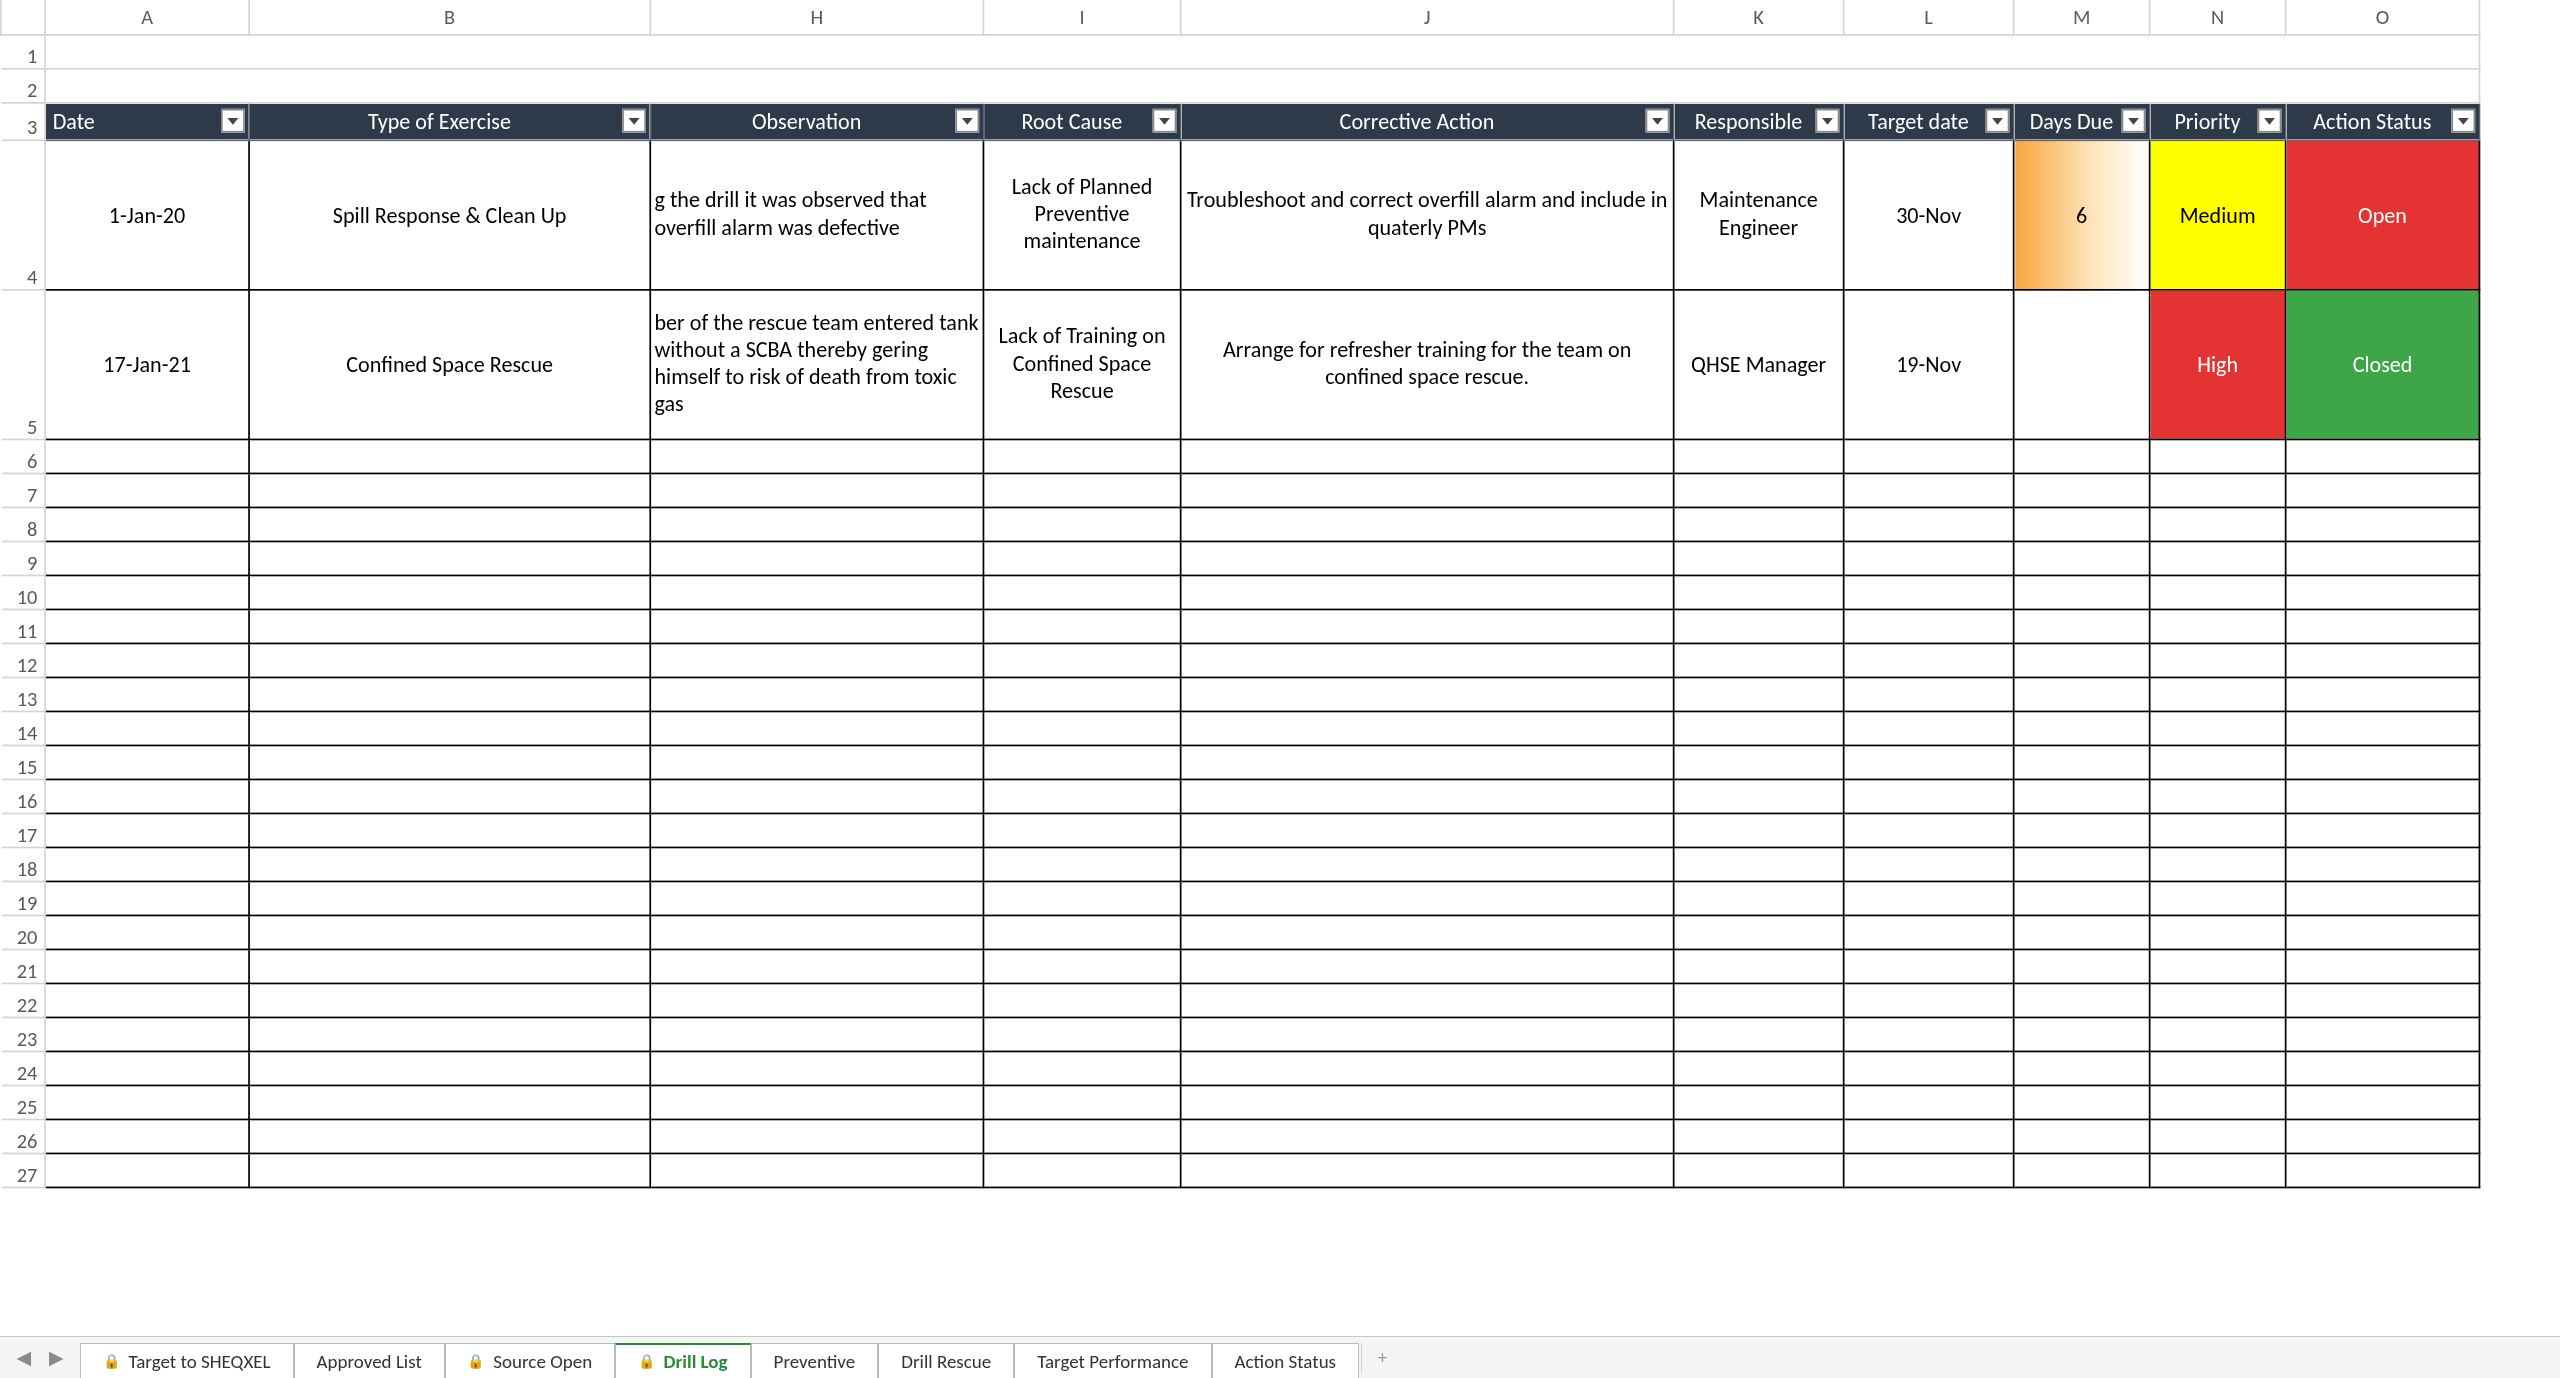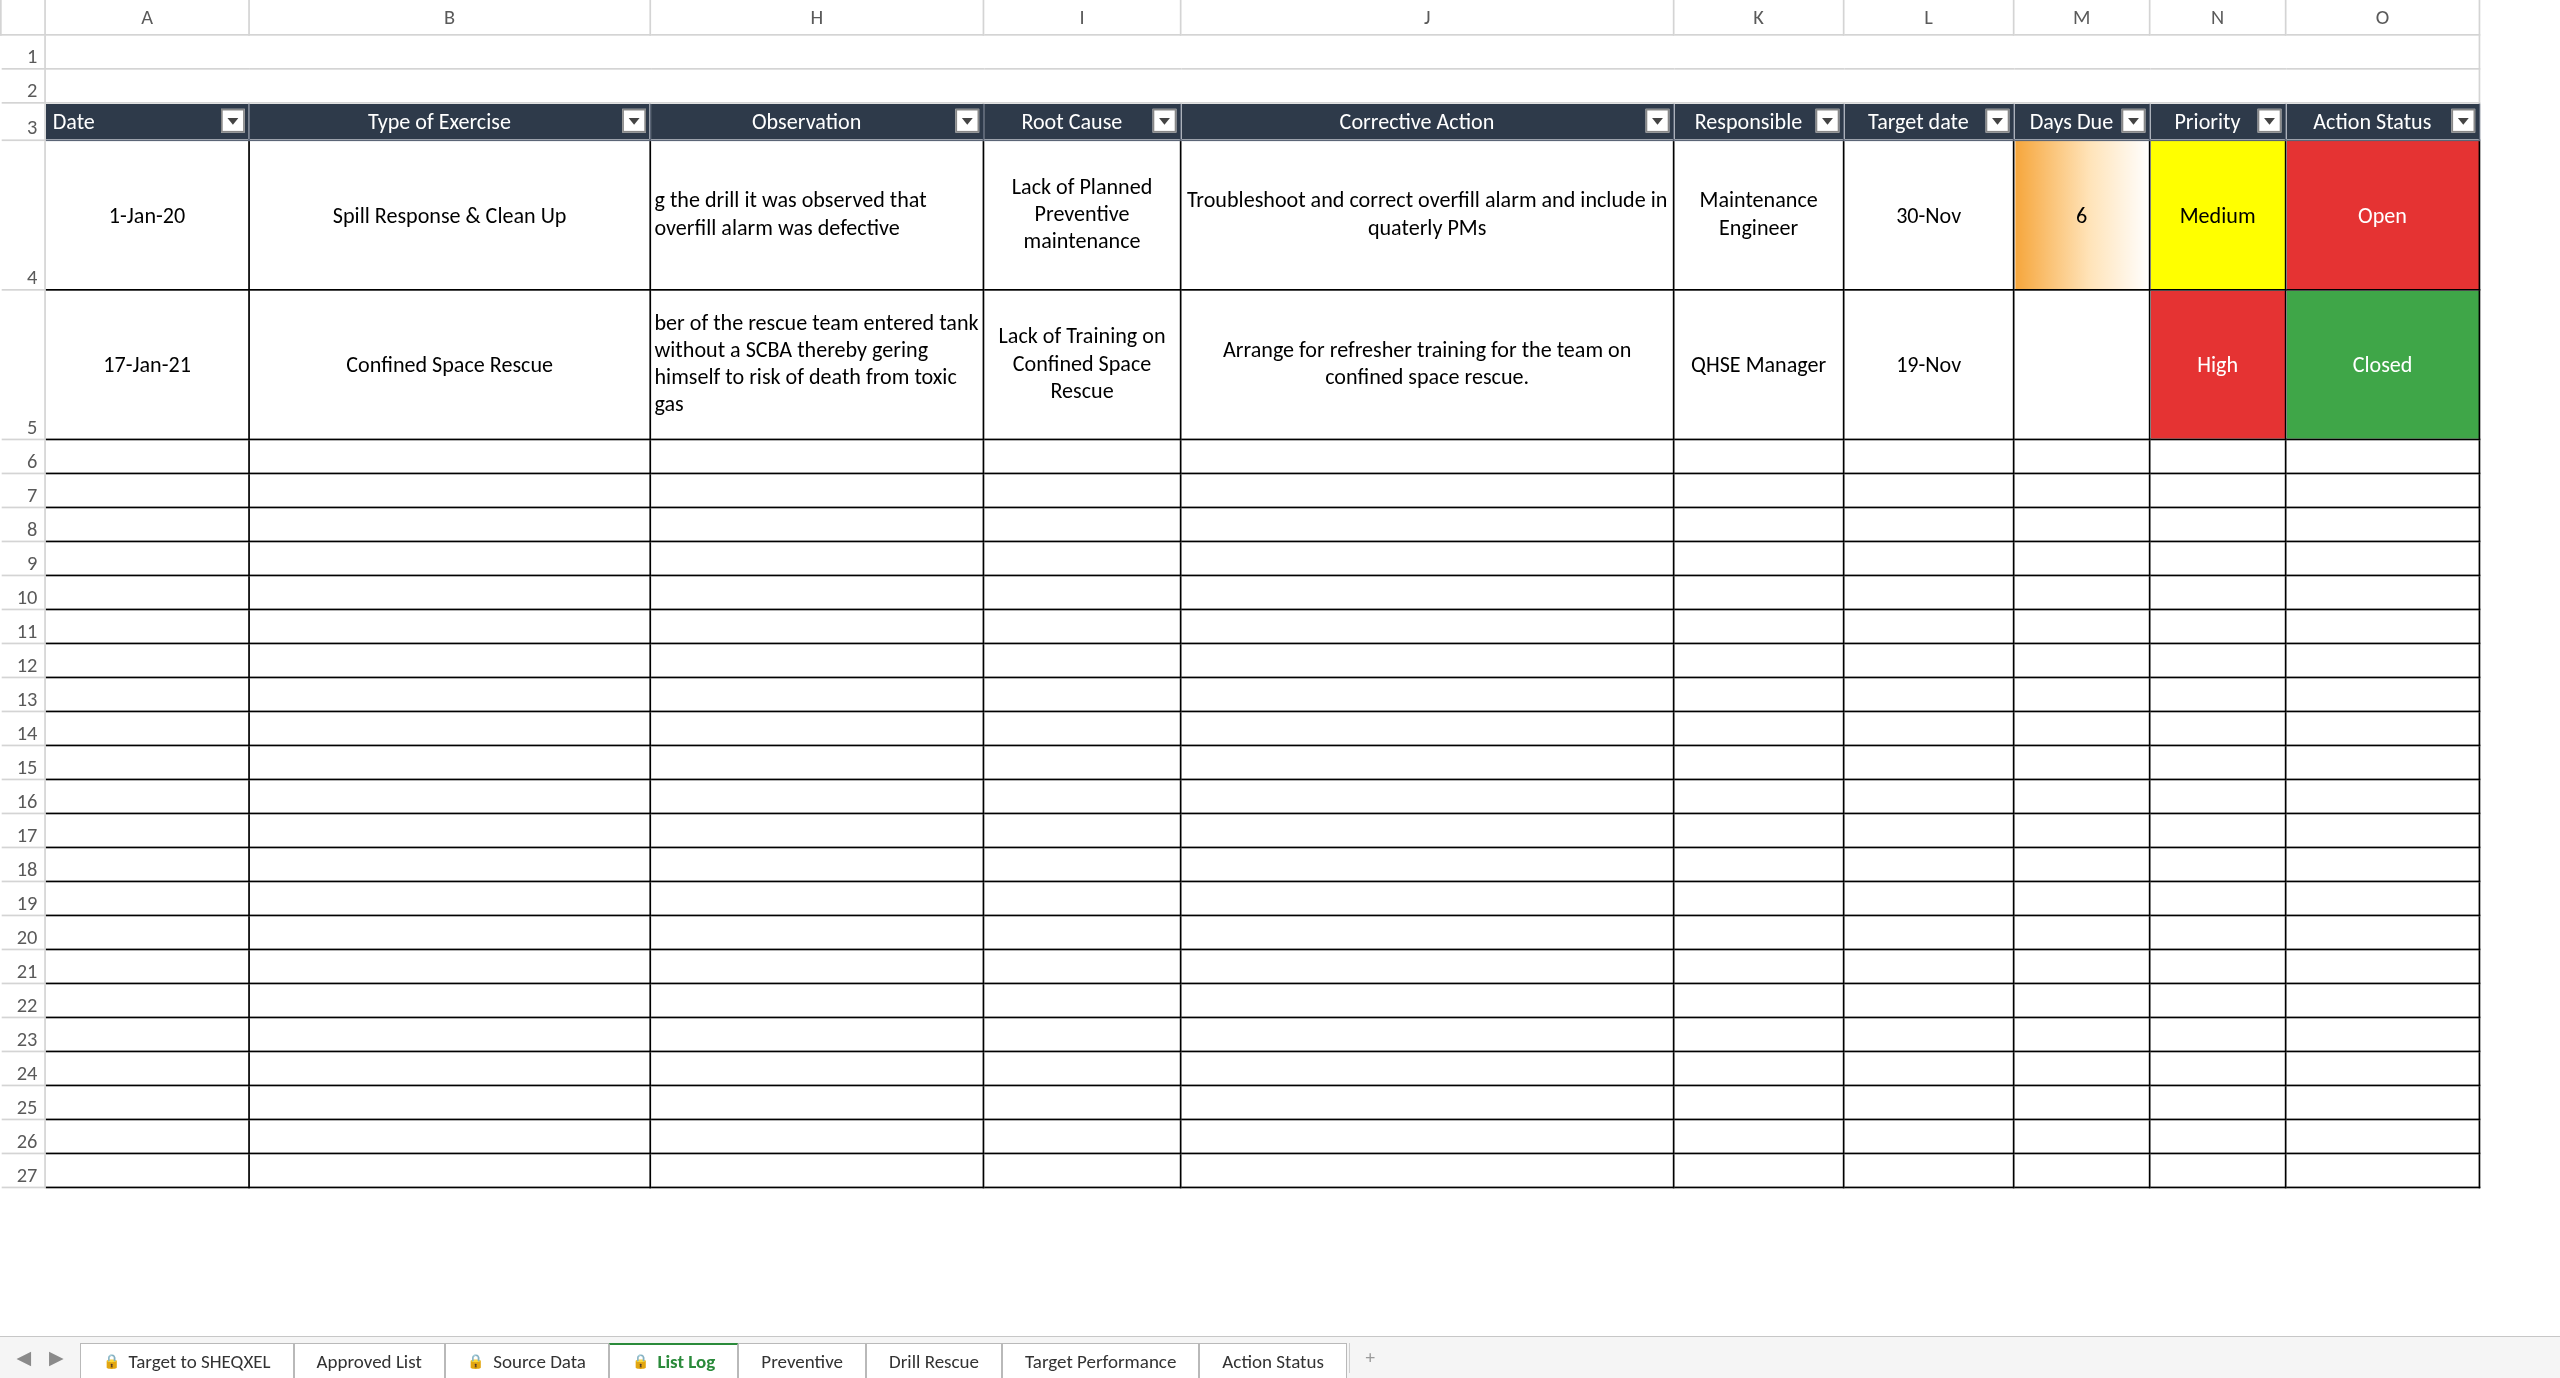--- a/index.html
+++ b/index.html
@@ -549,25 +549,25 @@
   <div id="tabs" style="display:flex;">
       <div class="tab">
         <span class="lock">🔒</span>
         <span>Target to SHEQXEL</span>
       </div>
       <div class="tab">
         <span>Approved List</span>
       </div>
       <div class="tab">
         <span class="lock">🔒</span>
-        <span>Source Data</span>
+        <span>Source Open</span>
       </div>
       <div class="tab active">
         <span class="lock">🔒</span>
-        <span>List Log</span>
+        <span>Drill Log</span>
       </div>
       <div class="tab">
         <span>Preventive</span>
       </div>
       <div class="tab">
         <span>Drill Rescue</span>
       </div>
       <div class="tab">
         <span>Target Performance</span>
       </div>

